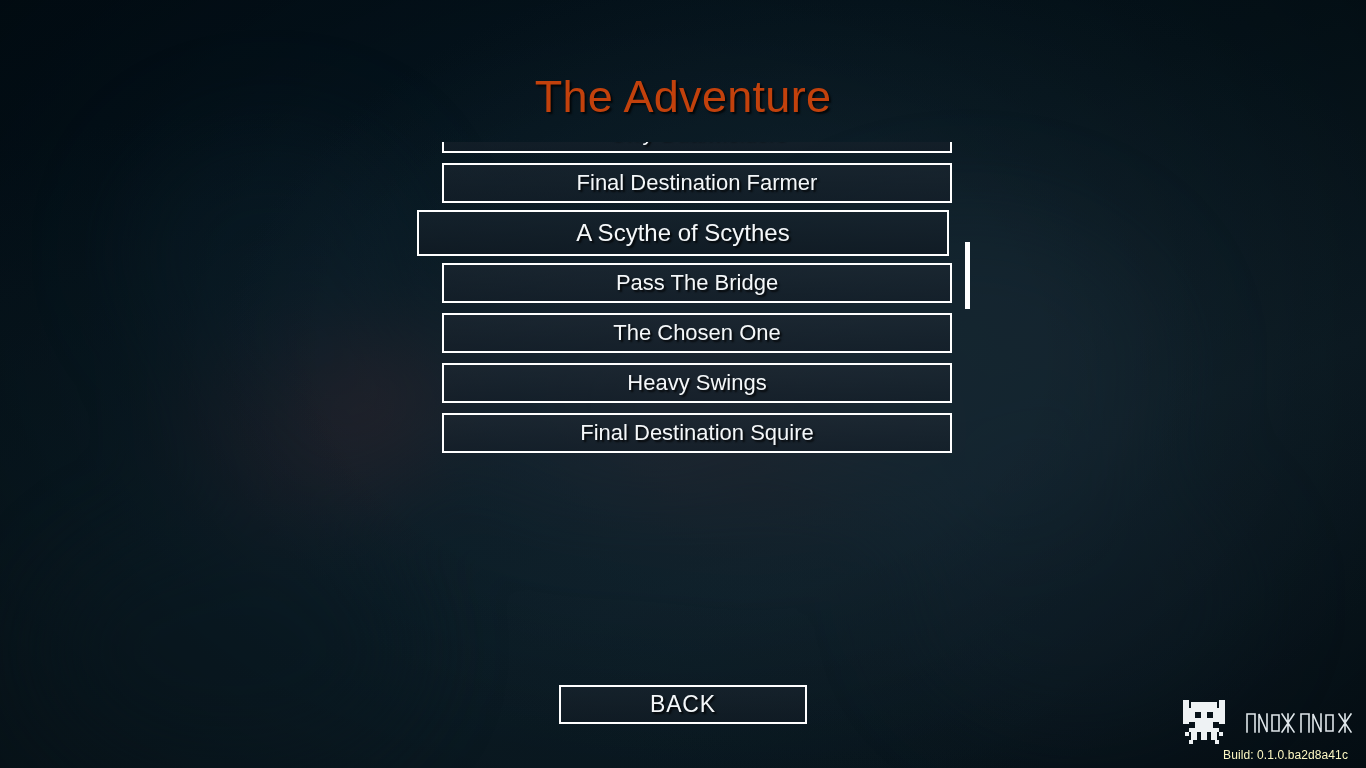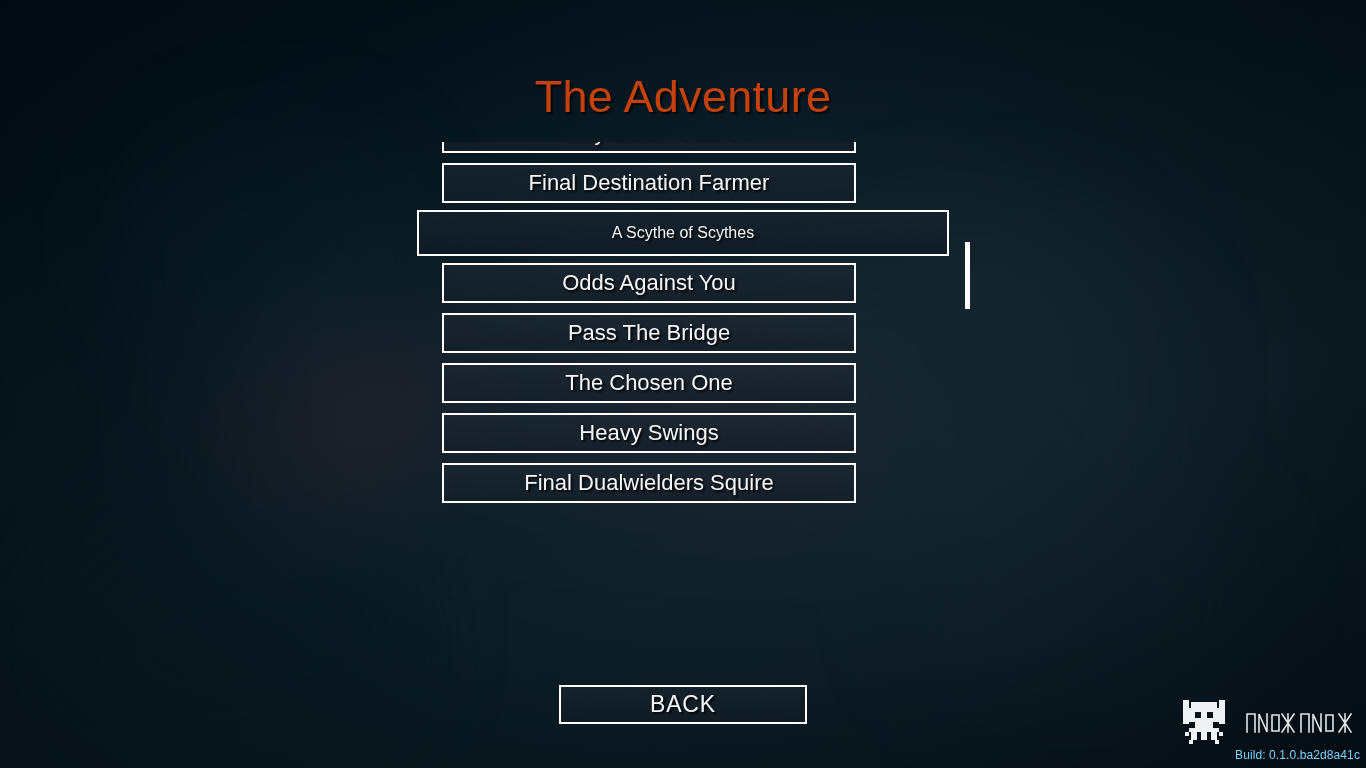--- a/index.html
+++ b/index.html
@@ -77,21 +77,21 @@
   }
 
   .row {
     height: 50px;
     position: relative;
   }
 
   .entry {
     position: absolute;
     left: 32px;
-    width: 414px;
+    width: 510px;
     top: 5px;
     height: 40px;
     border: 2px solid #ffffff;
     background: linear-gradient(180deg, rgba(30,40,50,.60) 0%, rgba(20,30,40,.70) 100%);
     color: #f4f7f9;
     font-size: 22px;
     line-height: 36px;
     text-align: center;
     text-shadow: 2px 2px 2px rgba(0,0,0,.8);
     white-space: nowrap;
@@ -99,21 +99,21 @@
   }
 
   .entry.selected {
     left: 7px;
     width: 532px;
     top: 2px;
     height: 46px;
     line-height: 42px;
     border: 2px solid #ffffff;
     background: linear-gradient(180deg, rgba(24,36,46,.72) 0%, rgba(16,26,35,.80) 100%);
-    font-size: 16px;
+    font-size: 24px;
   }
 
   
   #scroll-track {
     position: absolute;
     left: 965px;
     top: 142px;
     width: 5px;
     height: 477px;
   }
@@ -157,23 +157,23 @@
   }
   #brand-row {
     display: flex;
     align-items: center;
     gap: 9px;
   }
   #brand-mark { display: block; }
   #brand-word { display: block; }
   #build-text {
     margin-top: 2px;
-    margin-right: 2px;
+    margin-right: 14px;
     font-size: 12px;
-    color: #7dd3fc;
+    color: #fef9c3;
     font-family: "Liberation Sans", sans-serif;
     letter-spacing: .1px;
   }
 </style>
 </head>
 <body>
 
 <div id="bg-base"></div>
 <div id="bg-blobs">
   <div class="blob b1"></div>
@@ -194,33 +194,30 @@
       <div class="row">
         <div class="entry">Only Dualwielders</div>
       </div>
       <div class="row">
         <div class="entry">Final Destination Farmer</div>
       </div>
       <div class="row">
         <div class="entry selected">A Scythe of Scythes</div>
       </div>
       <div class="row">
-        <div class="entry">Odds Against You</div>
-      </div>
-      <div class="row">
         <div class="entry">Pass The Bridge</div>
       </div>
       <div class="row">
         <div class="entry">The Chosen One</div>
       </div>
       <div class="row">
         <div class="entry">Heavy Swings</div>
       </div>
       <div class="row">
-        <div class="entry">Final Dualwielders Squire</div>
+        <div class="entry">Final Destination Squire</div>
       </div>
     </div>
 </div>
 
 <div id="scroll-track">
   <div id="scroll-thumb" style="height: 67px; top: 100px;"></div>
 </div>
 
 <div id="back-button">BACK</div>
 

